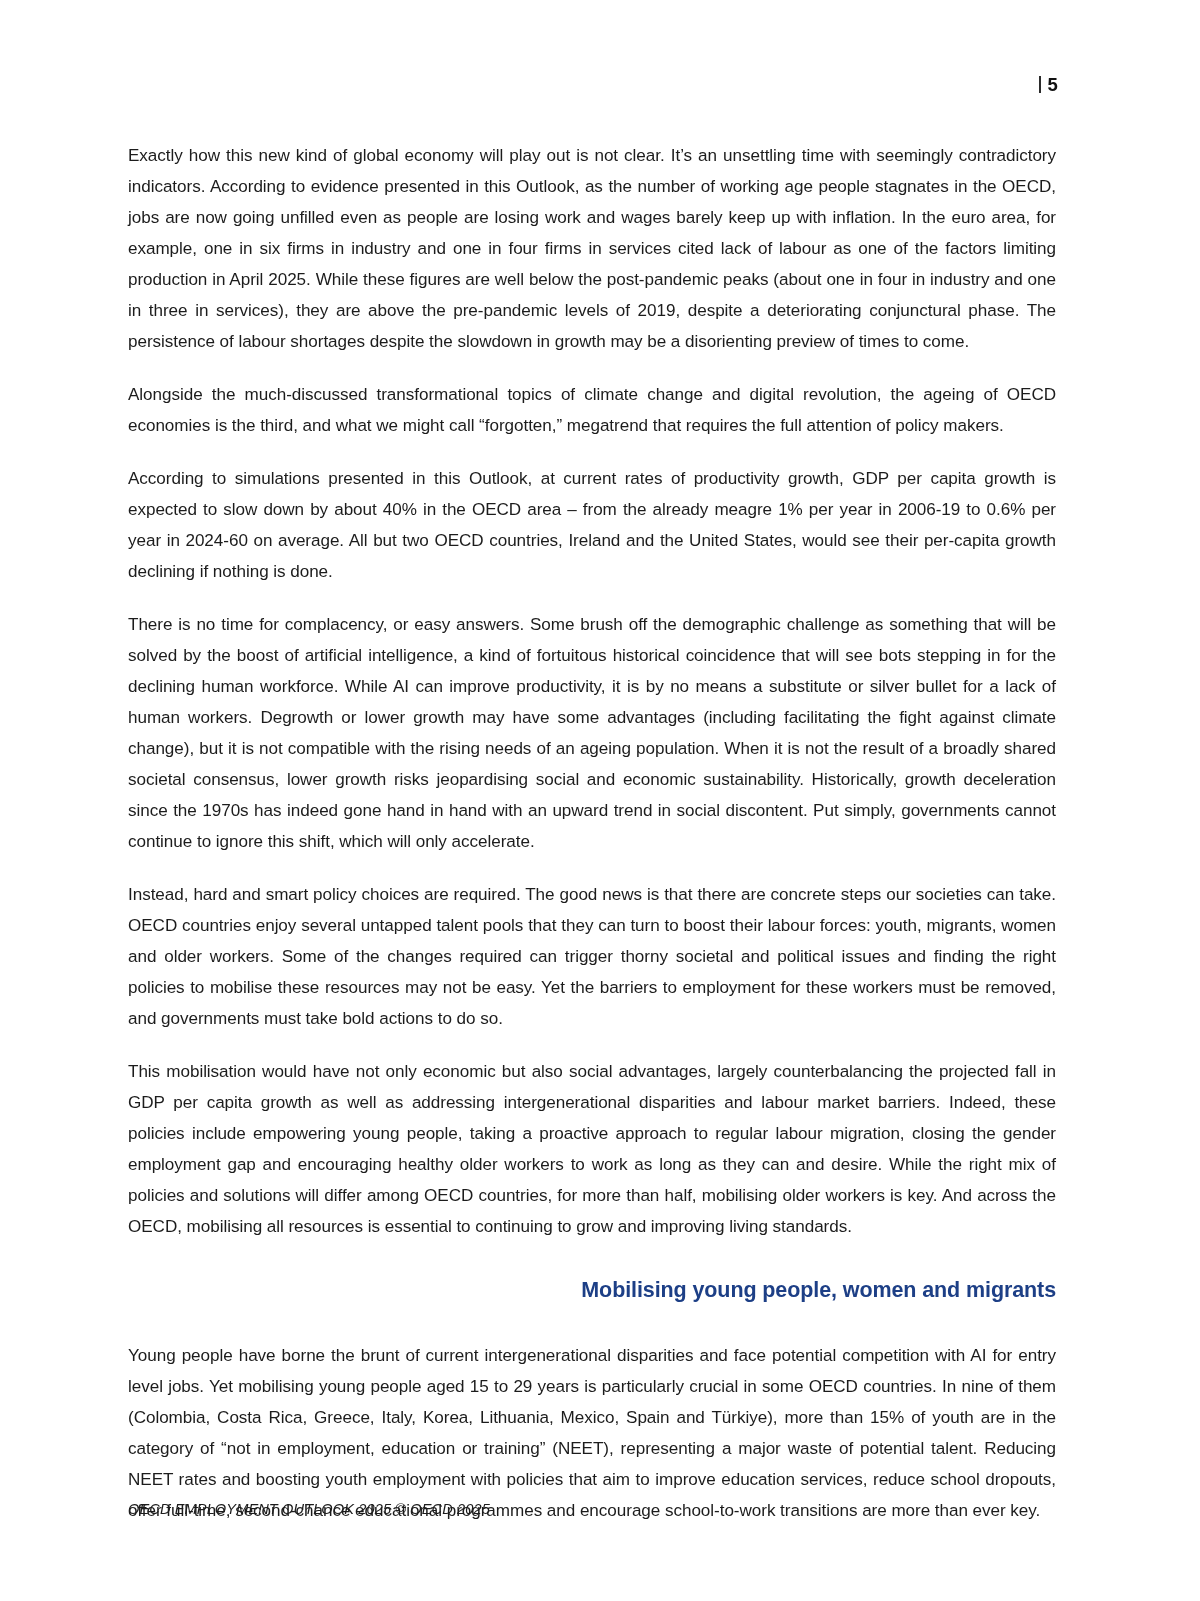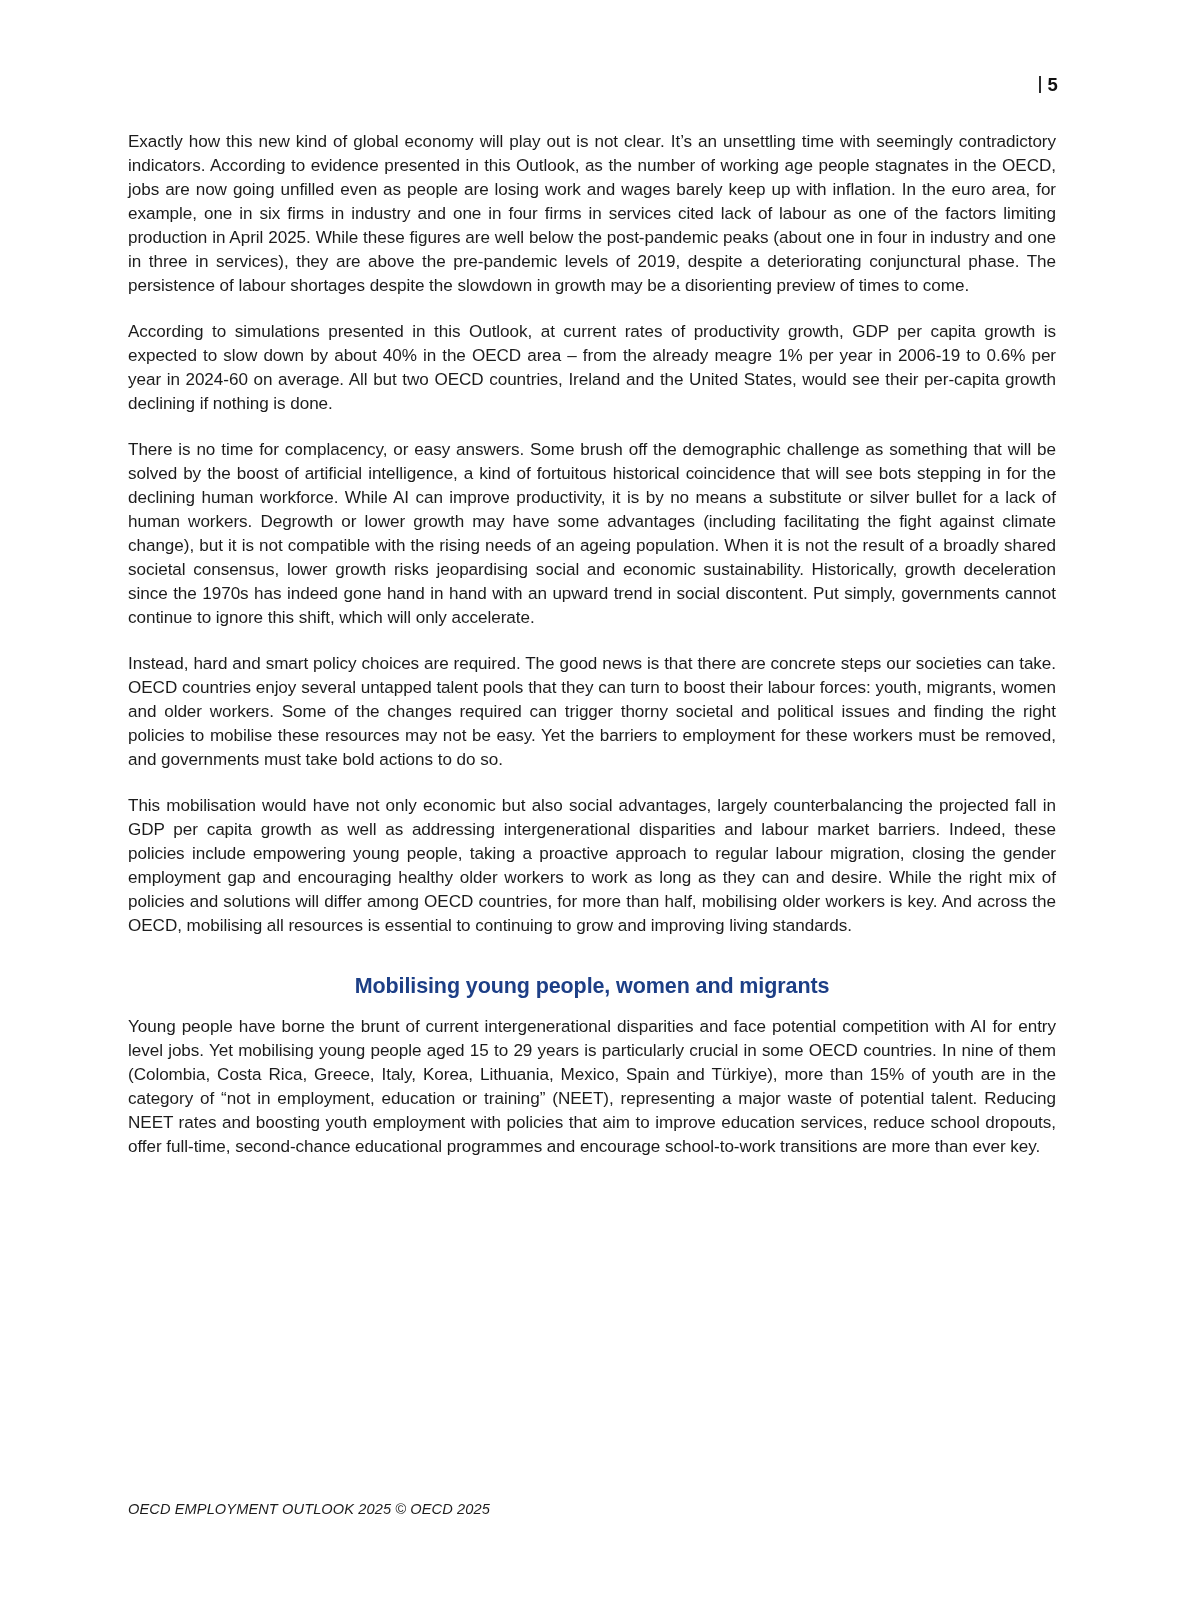--- a/index.html
+++ b/index.html
@@ -41,38 +41,38 @@
     top: 2px;
   }
   
   .content {
     position: absolute;
     left: 128px;
     top: 130px;
     width: 928px;
   }
   p.para {
-    margin: 0 0 22px 0;
+    margin: 10px 0 22px 0;
     font-size: 17.1px;
-    line-height: 24px;
+    line-height: 31px;
     text-align: justify;
     text-justify: inter-word;
     color: #1c1c1c;
     letter-spacing: -0.05px;
   }
   p.para:last-child { margin-bottom: 0; }
 
   h2.section-heading {
-    margin: 34px 0 15px 0;
+    margin: 34px 0 36px 0;
     font-size: 21.5px;
     font-weight: bold;
     color: #1d3f86;
     letter-spacing: -0.1px;
     line-height: 28px;
-    text-align: center;
+    text-align: right;
   }
   
   .footer {
     position: absolute;
     left: 128px;
     bottom: 84px;
     font-size: 14.6px;
     letter-spacing: 0.1px;
     color: #1c1c1c;
     white-space: nowrap;
@@ -84,20 +84,21 @@
 
 <div class="page">
 
   <div class="folio">
     <span class="rule"></span>
     <span>5</span>
   </div>
 
   <div class="content">
     <p class="para">Exactly how this new kind of global economy will play out is not clear. It’s an unsettling time with seemingly contradictory indicators. According to evidence presented in this Outlook, as the number of working age people stagnates in the OECD, jobs are now going unfilled even as people are losing work and wages barely keep up with inflation. In the euro area, for example, one in six firms in industry and one in four firms in services cited lack of labour as one of the factors limiting production in April 2025. While these figures are well below the post-pandemic peaks (about one in four in industry and one in three in services), they are above the pre-pandemic levels of 2019, despite a deteriorating conjunctural phase. The persistence of labour shortages despite the slowdown in growth may be a disorienting preview of times to come.</p>
+    <p class="para">Alongside the much-discussed transformational topics of climate change and digital revolution, the ageing of OECD economies is the third, and what we might call “forgotten,” megatrend that requires the full attention of policy makers.</p>
     <p class="para">According to simulations presented in this Outlook, at current rates of productivity growth, GDP per capita growth is expected to slow down by about 40% in the OECD area – from the already meagre 1% per year in 2006-19 to 0.6% per year in 2024-60 on average. All but two OECD countries, Ireland and the United States, would see their per-capita growth declining if nothing is done.</p>
     <p class="para">There is no time for complacency, or easy answers. Some brush off the demographic challenge as something that will be solved by the boost of artificial intelligence, a kind of fortuitous historical coincidence that will see bots stepping in for the declining human workforce. While AI can improve productivity, it is by no means a substitute or silver bullet for a lack of human workers. Degrowth or lower growth may have some advantages (including facilitating the fight against climate change), but it is not compatible with the rising needs of an ageing population. When it is not the result of a broadly shared societal consensus, lower growth risks jeopardising social and economic sustainability. Historically, growth deceleration since the 1970s has indeed gone hand in hand with an upward trend in social discontent. Put simply, governments cannot continue to ignore this shift, which will only accelerate.</p>
     <p class="para">Instead, hard and smart policy choices are required. The good news is that there are concrete steps our societies can take. OECD countries enjoy several untapped talent pools that they can turn to boost their labour forces: youth, migrants, women and older workers. Some of the changes required can trigger thorny societal and political issues and finding the right policies to mobilise these resources may not be easy. Yet the barriers to employment for these workers must be removed, and governments must take bold actions to do so.</p>
     <p class="para">This mobilisation would have not only economic but also social advantages, largely counterbalancing the projected fall in GDP per capita growth as well as addressing intergenerational disparities and labour market barriers. Indeed, these policies include empowering young people, taking a proactive approach to regular labour migration, closing the gender employment gap and encouraging healthy older workers to work as long as they can and desire. While the right mix of policies and solutions will differ among OECD countries, for more than half, mobilising older workers is key. And across the OECD, mobilising all resources is essential to continuing to grow and improving living standards.</p>
 
     <h2 class="section-heading">Mobilising young people, women and migrants</h2>
 
     <p class="para">Young people have borne the brunt of current intergenerational disparities and face potential competition with AI for entry level jobs. Yet mobilising young people aged 15 to 29 years is particularly crucial in some OECD countries. In nine of them (Colombia, Costa Rica, Greece, Italy, Korea, Lithuania, Mexico, Spain and Türkiye), more than 15% of youth are in the category of “not in employment, education or training” (NEET), representing a major waste of potential talent. Reducing NEET rates and boosting youth employment with policies that aim to improve education services, reduce school dropouts, offer full-time, second-chance educational programmes and encourage school-to-work transitions are more than ever key.</p>
   </div>
 

